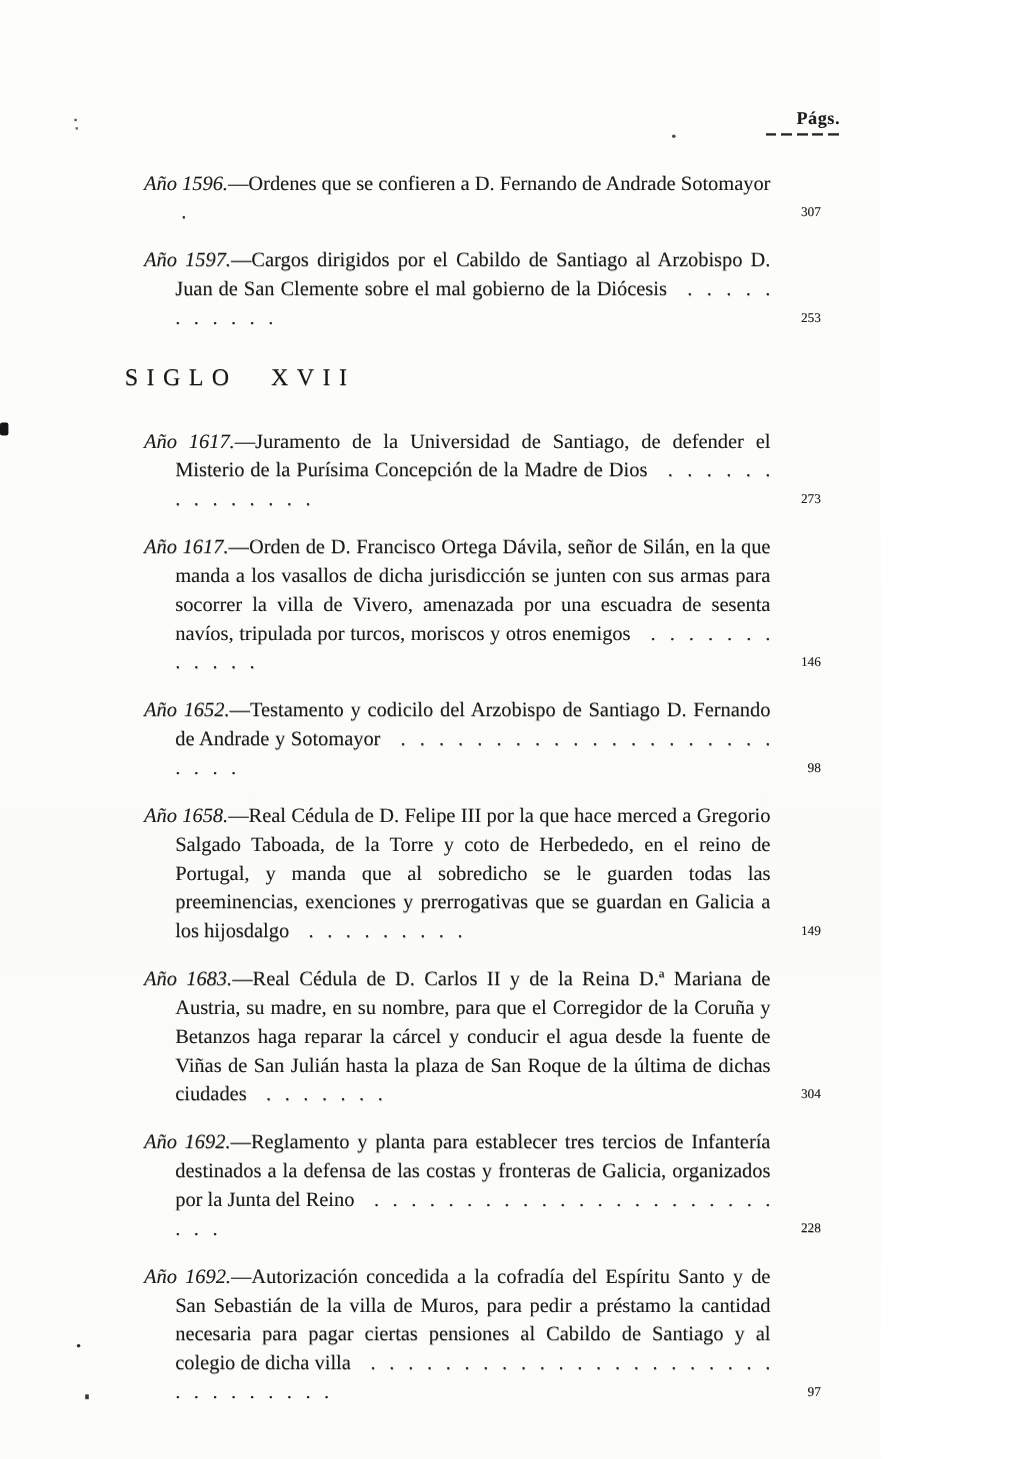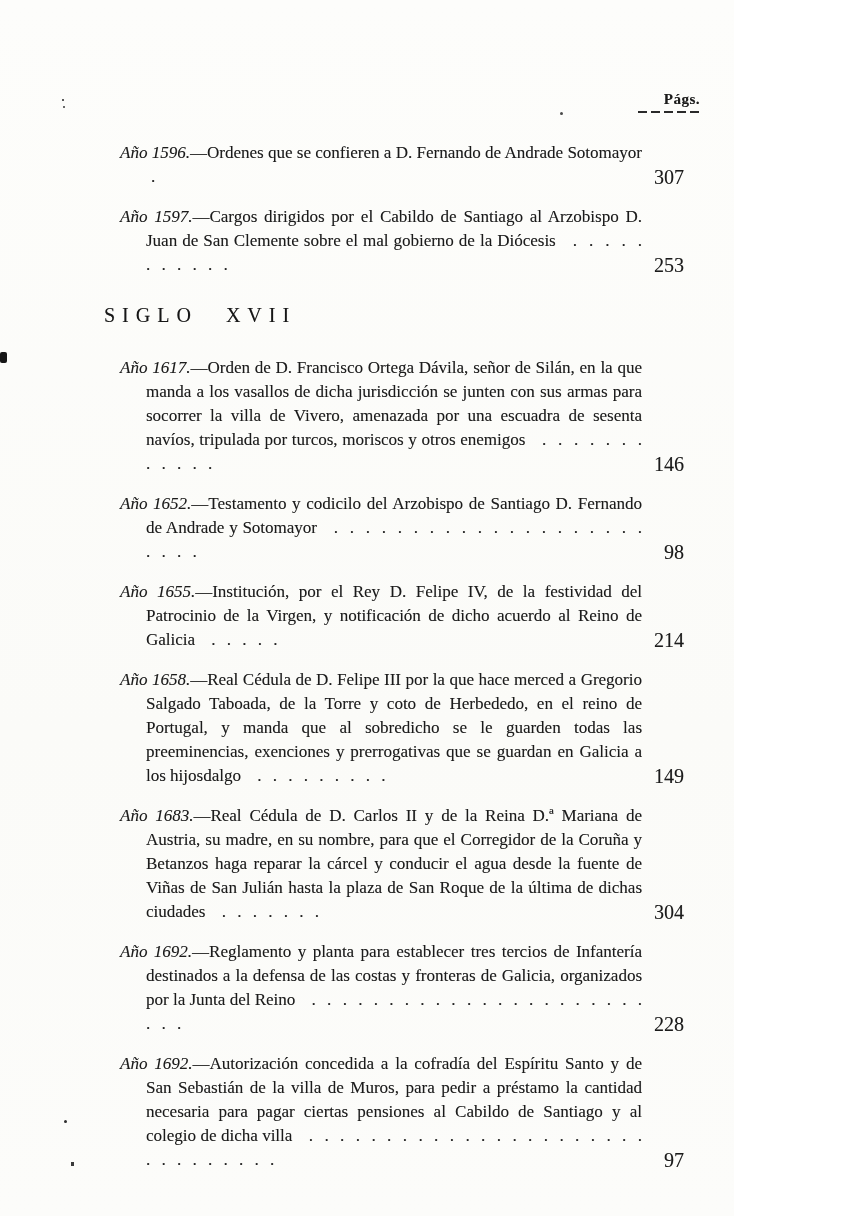--- a/index.html
+++ b/index.html
@@ -55,21 +55,21 @@
     margin-left: 5px;
     color: #222;
   }
   .entry .page-num {
     position: absolute;
     right: 0;
     bottom: 0;
     width: 40px;
     text-align: right;
     text-indent: 0;
-    font-size: 20px;
+    font-size: 11px;
     line-height: 24px;
   }
   
   .siglo-heading {
     margin: 27px 0 29px 0;
     font-size: 20px;
     font-weight: normal;
     letter-spacing: 7px;
     word-spacing: 16px;
     color: #161616;
@@ -96,23 +96,23 @@
     </div>
 
     <div class="toc-block">
       <p class="entry"><span class="year">Año 1596.</span><span class="etext">—Ordenes que se confieren a D. Fernando de Andrade Sotomayor</span><span class="dots"> .</span><span class="page-num">307</span></p>
       <p class="entry"><span class="year">Año 1597.</span><span class="etext">—Cargos dirigidos por el Cabildo de Santiago al Arzobispo D. Juan de San Clemente sobre el mal gobierno de la Diócesis</span><span class="dots"> . . . . . . . . . . .</span><span class="page-num">253</span></p>
     </div>
 
     <h2 class="siglo-heading">SIGLO XVII</h2>
 
     <div class="toc-block2">
+      <p class="entry"><span class="year">Año 1617.</span><span class="etext">—Juramento de la Universidad de Santiago, de defender el Misterio de la Purísima Concepción de la Madre de Dios</span><span class="dots"> . . . . . . . . . . . . . .</span><span class="page-num">273</span></p>
       <p class="entry"><span class="year">Año 1617.</span><span class="etext">—Orden de D. Francisco Ortega Dávila, señor de Silán, en la que manda a los vasallos de dicha jurisdicción se junten con sus armas para socorrer la villa de Vivero, amenazada por una escuadra de sesenta navíos, tripulada por turcos, moriscos y otros enemigos</span><span class="dots"> . . . . . . . . . . . .</span><span class="page-num">146</span></p>
       <p class="entry"><span class="year">Año 1652.</span><span class="etext">—Testamento y codicilo del Arzobispo de Santiago D. Fernando de Andrade y Sotomayor</span><span class="dots"> . . . . . . . . . . . . . . . . . . . . . . . .</span><span class="page-num">98</span></p>
-      <p class="entry"><span class="year">Año 1655.</span><span class="etext">—Institución, por el Rey D. Felipe IV, de la festividad del Patrocinio de la Virgen, y notificación de dicho acuerdo al Reino de Galicia</span><span class="dots"> . . . . .</span><span class="page-num">214</span></p>
       <p class="entry"><span class="year">Año 1658.</span><span class="etext">—Real Cédula de D. Felipe III por la que hace merced a Gregorio Salgado Taboada, de la Torre y coto de Herbededo, en el reino de Portugal, y manda que al sobredicho se le guarden todas las preeminencias, exenciones y prerrogativas que se guardan en Galicia a los hijosdalgo</span><span class="dots"> . . . . . . . . .</span><span class="page-num">149</span></p>
       <p class="entry"><span class="year">Año 1683.</span><span class="etext">—Real Cédula de D. Carlos II y de la Reina D.ª Mariana de Austria, su madre, en su nombre, para que el Corregidor de la Coruña y Betanzos haga reparar la cárcel y conducir el agua desde la fuente de Viñas de San Julián hasta la plaza de San Roque de la última de dichas ciudades</span><span class="dots"> . . . . . . .</span><span class="page-num">304</span></p>
       <p class="entry"><span class="year">Año 1692.</span><span class="etext">—Reglamento y planta para establecer tres tercios de Infantería destinados a la defensa de las costas y fronteras de Galicia, organizados por la Junta del Reino</span><span class="dots"> . . . . . . . . . . . . . . . . . . . . . . . . .</span><span class="page-num">228</span></p>
       <p class="entry"><span class="year">Año 1692.</span><span class="etext">—Autorización concedida a la cofradía del Espíritu Santo y de San Sebastián de la villa de Muros, para pedir a préstamo la cantidad necesaria para pagar ciertas pensiones al Cabildo de Santiago y al colegio de dicha villa</span><span class="dots"> . . . . . . . . . . . . . . . . . . . . . . . . . . . . . . .</span><span class="page-num">97</span></p>
     </div>
   </div>
 
   <div class="artifact a-blob"></div>
   <div class="artifact a-dot1"></div>
   <div class="artifact a-dot2"></div>

